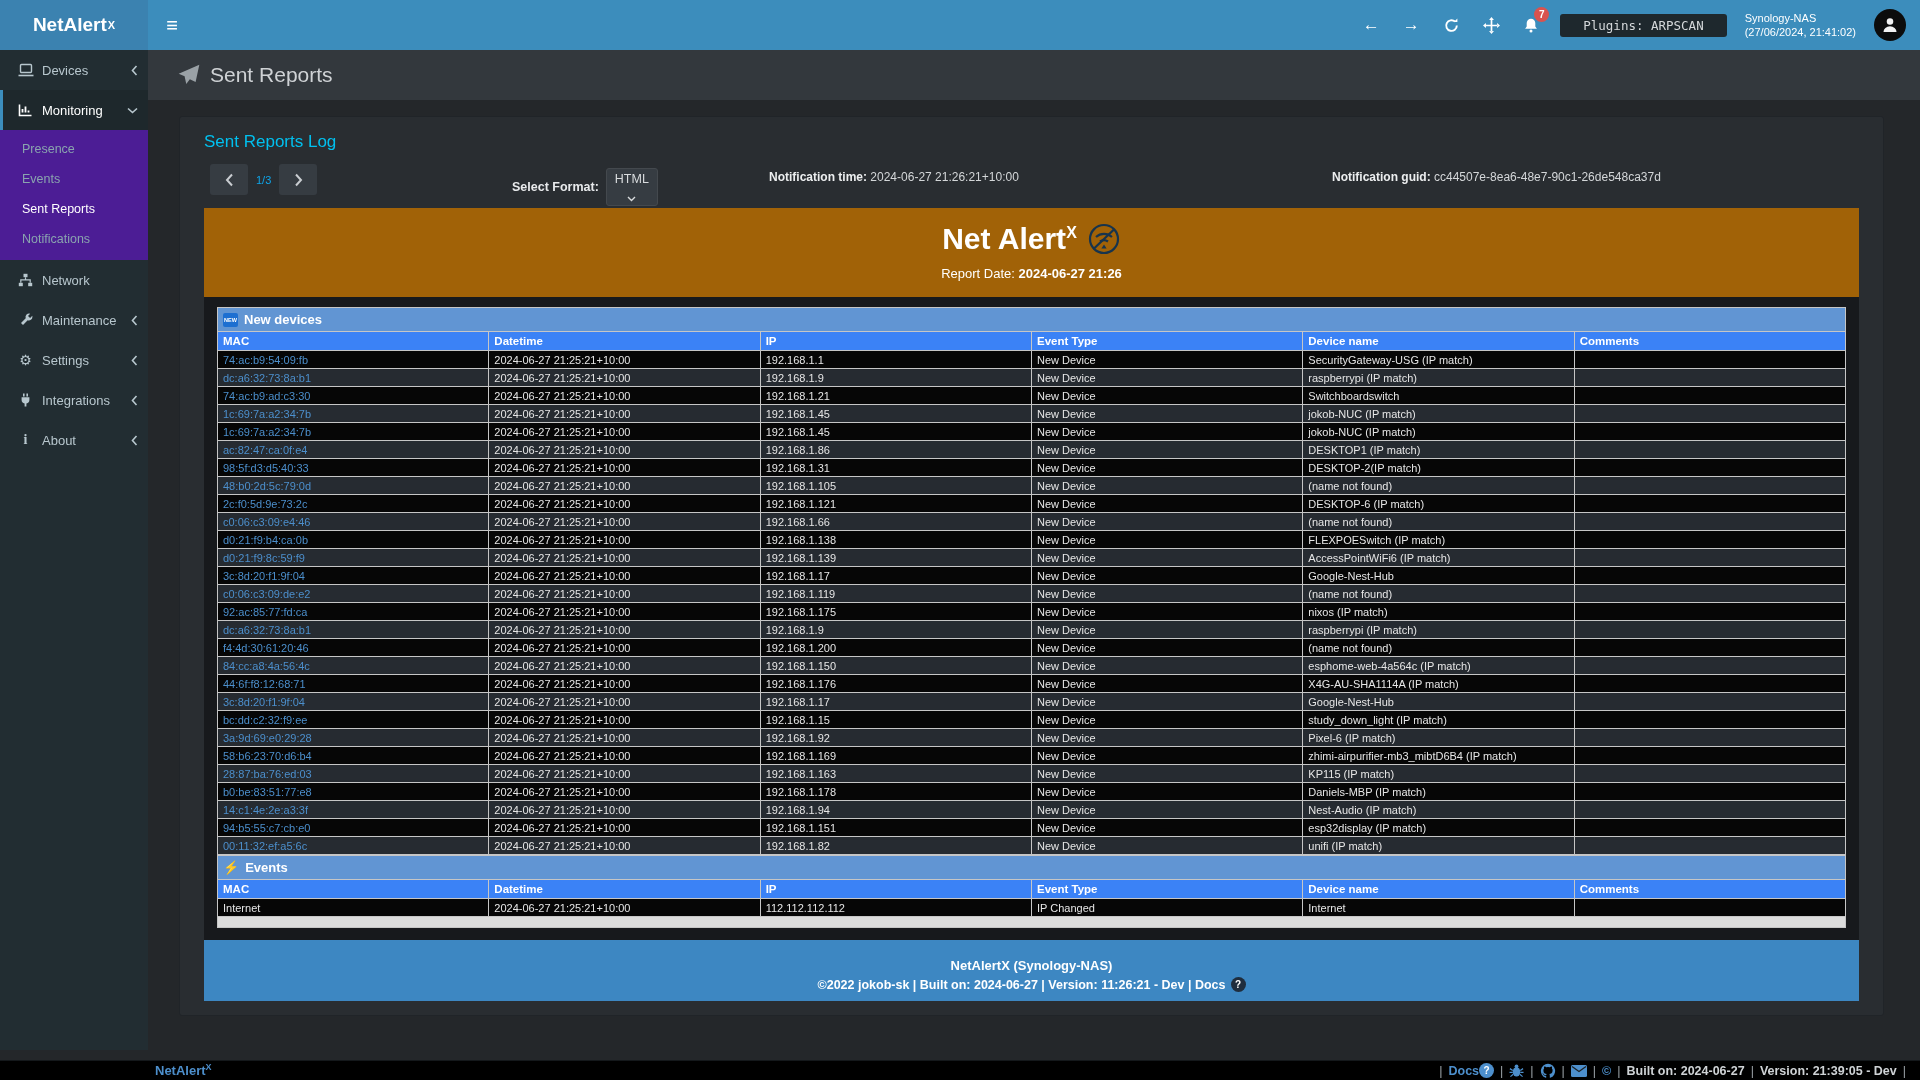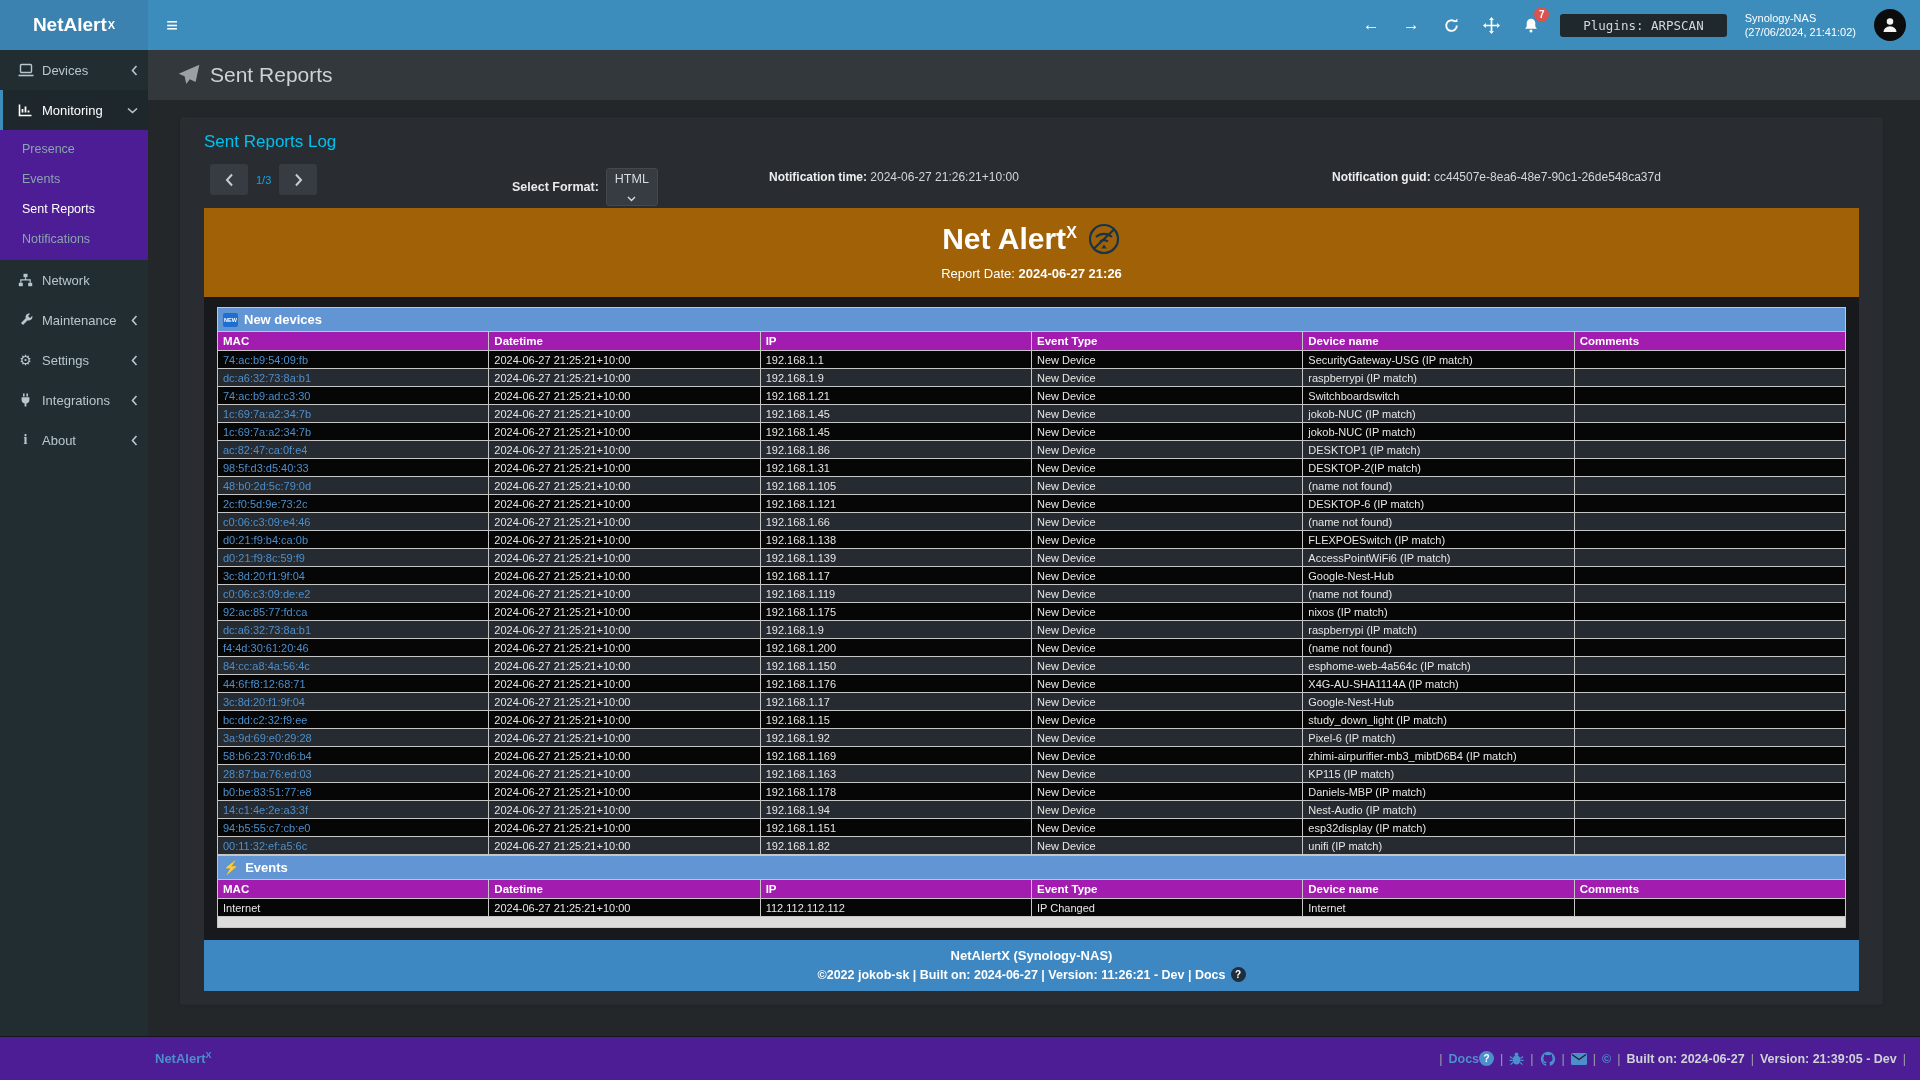--- a/index.html
+++ b/index.html
@@ -57,38 +57,38 @@
   .report-title { color:#fff; font-size:30px; font-weight:bold; display:inline-flex; align-items:center; gap:10px; }
   .report-title sup { font-size:16px; }
   .report-date { color:#fff; font-size:13px; margin-top:10px; }
   .report-date b { font-weight:bold; }
   .report-body { background:#17191c; padding:10px 13px 12px; }
 
   table.rpt { width:100%; border-collapse:collapse; }
   table.rpt th, table.rpt td { border:1px solid #c6c6c6; }
   tr.section-row th { background:#6195d3; color:#fff; text-align:left; font-size:13px; padding:3px 5px; height:24px; }
   tr.section-row th .sec-inner { display:flex; align-items:center; gap:6px; }
-  tr.cols-row th { background:#a21caf; color:#fff; text-align:left; font-size:11.5px; padding:2px 5px; height:19px; width:16.66%; }
+  tr.cols-row th { background:#3b82f6; color:#fff; text-align:left; font-size:11.5px; padding:2px 5px; height:19px; width:16.66%; }
   table.rpt td { font-size:11px; color:#e6e6e6; padding:1px 5px; height:18px; white-space:nowrap; overflow:hidden; }
   tr.row-odd td { background:#060606; }
   tr.row-even td { background:#262b31; }
   .mac-link { color:#4c8fcc; cursor:pointer; }
   tr.empty-row td { background:#dcdcdc; height:11px; }
 
   .new-badge { background:#1d6fd1; color:#fff; font-size:5.5px; font-weight:bold; width:15px; height:14px; border-radius:2px; display:inline-flex; align-items:center; justify-content:center; letter-spacing:0; }
   .bolt { color:#f5c518; font-size:13px; }
 
-  .report-footer { background:#3d87c2; text-align:center; color:#fff; padding:8px 0 9px; }
+  .report-footer { background:#3d87c2; text-align:center; color:#fff; padding:18px 0 9px; }
   .rf-line1 { font-weight:bold; font-size:13px; }
   .rf-line2 { font-weight:bold; font-size:12.5px; margin-top:4px; display:flex; align-items:center; justify-content:center; gap:5px; }
   .qicon { display:inline-flex; width:15px; height:15px; border-radius:50%; background:#1f2d3d; color:#fff; font-size:10px; font-weight:bold; align-items:center; justify-content:center; }
   .qicon.blue { background:#4d8fcc; }
 
   
-  .footer { position:fixed; bottom:0; left:0; right:0; height:44px; background:#4c1d95; border-top:1px solid #14181b; display:flex; align-items:center; z-index:25; }
+  .footer { position:fixed; bottom:0; left:0; right:0; height:20px; background:#000000; border-top:1px solid #14181b; display:flex; align-items:center; z-index:25; }
   .footer-brand { margin-left:155px; color:#4d8fcc; font-size:13px; font-weight:bold; }
   .footer-brand sup { font-size:9px; }
   .footer-right { margin-left:auto; margin-right:14px; display:flex; align-items:center; gap:6px; font-size:12.5px; font-weight:bold; color:#cfd3d6; }
   .footer-right .lnk { color:#4d8fcc; cursor:pointer; display:flex; align-items:center; }
   .footer-right .sep { color:#9aa1a6; font-weight:normal; }
   .f-ico { color:#4d8fcc; display:flex; }
 </style>
 </head>
 <body>
 

